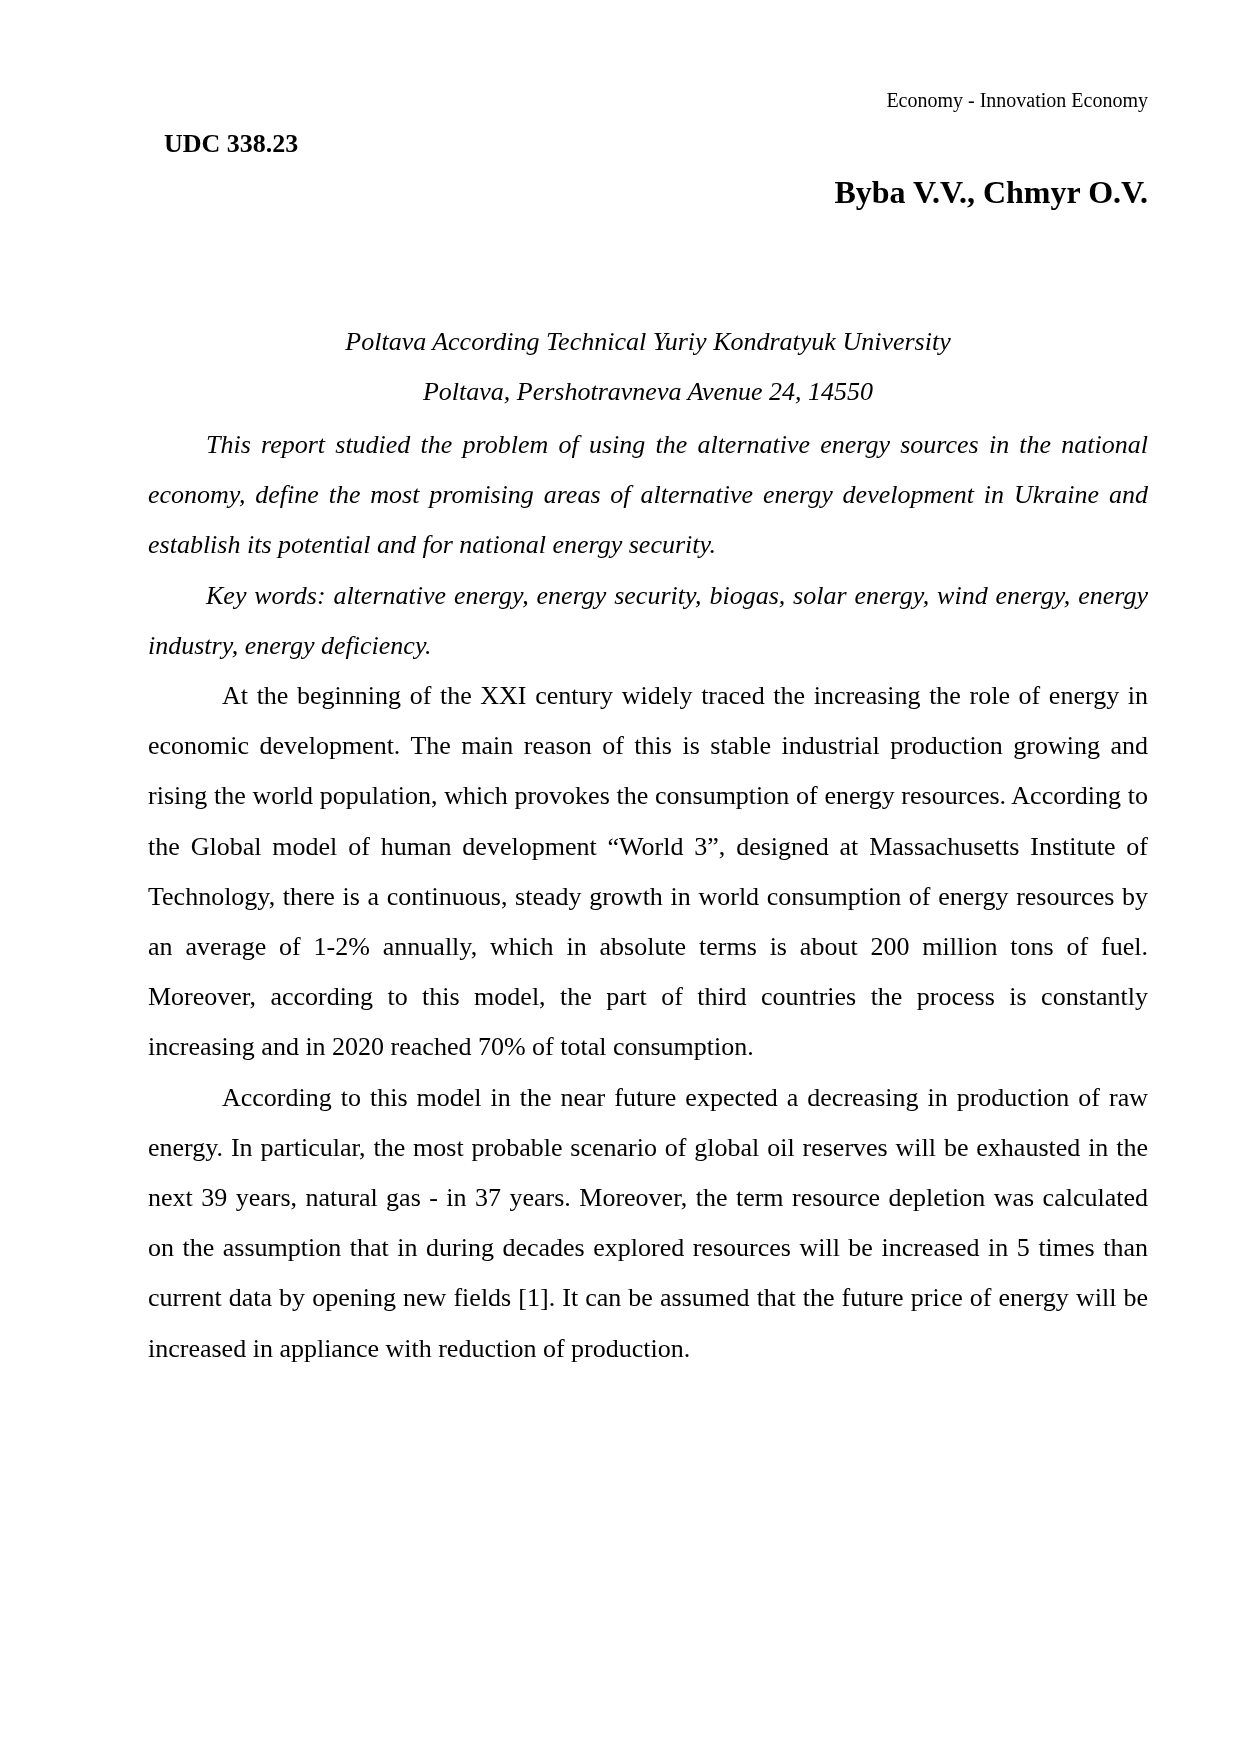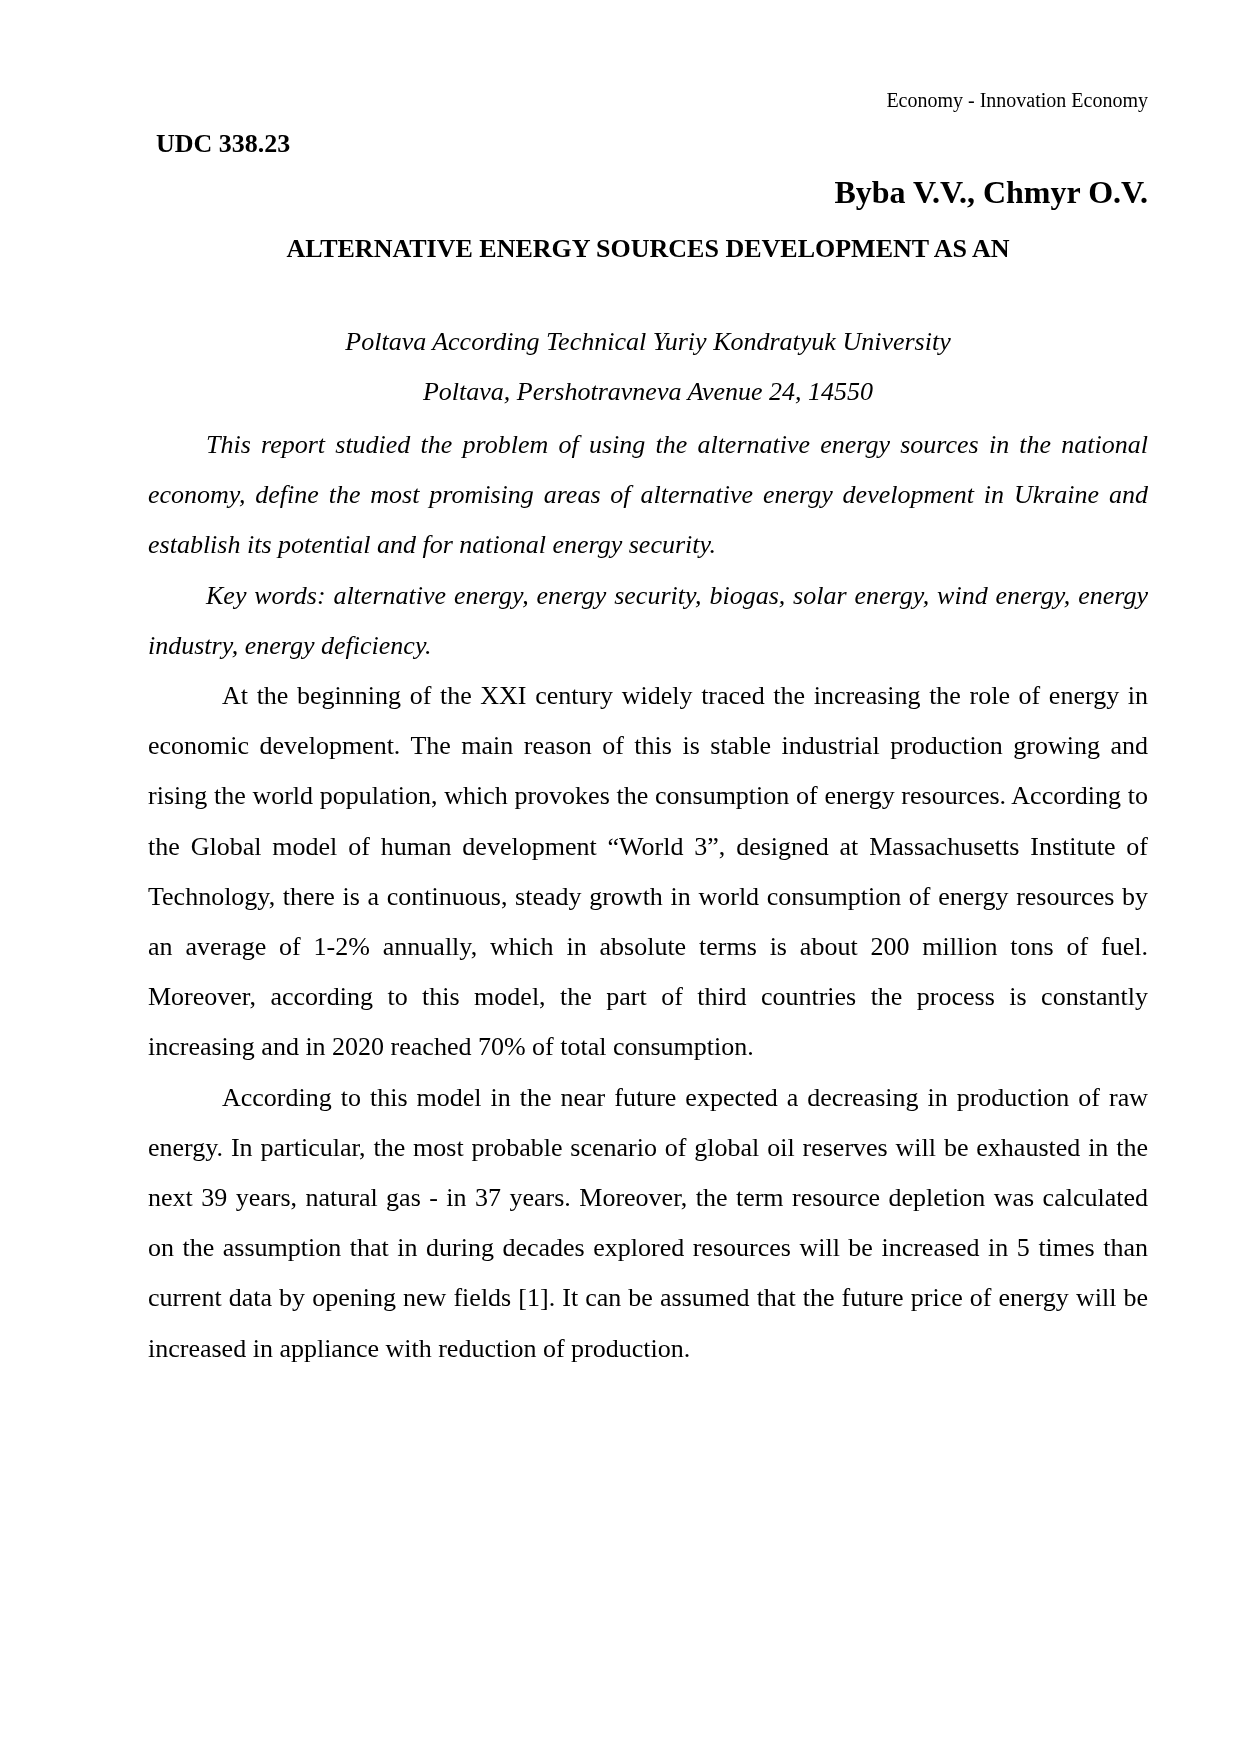--- a/index.html
+++ b/index.html
@@ -22,21 +22,21 @@
     top: 88px;
     right: 0;
     font-size: 20px;
     line-height: 24px;
     text-align: right;
     white-space: nowrap;
   }
   .udc {
     position: absolute;
     top: 128px;
-    left: 8px;
+    left: 16px;
     font-size: 26px;
     font-weight: bold;
     line-height: 32px;
   }
   .authors {
     position: absolute;
     top: 176px;
     right: 0;
     font-size: 32px;
     font-weight: bold;
@@ -83,21 +83,20 @@
 <body>
 
 <div class="page">
   <div class="running-head">Economy - Innovation Economy</div>
 
   <div class="udc">UDC 338.23</div>
 
   <div class="authors">Byba V.V., Chmyr O.V.</div>
 
   <div class="title">
-    <div>ALTERNATIVE ENERGY SOURCES DEVELOPMENT AS AN</div>
   </div>
 
   <div class="affil uni">Poltava According Technical Yuriy Kondratyuk University</div>
   <div class="affil addr">Poltava, Pershotravneva Avenue 24, 14550</div>
 
   <div class="block abstract">
     <p>This report studied the problem of using the alternative energy sources in the national economy, define the most promising areas of alternative energy development in Ukraine and establish its potential and for national energy security.</p>
   </div>
 
   <div class="block keywords">

